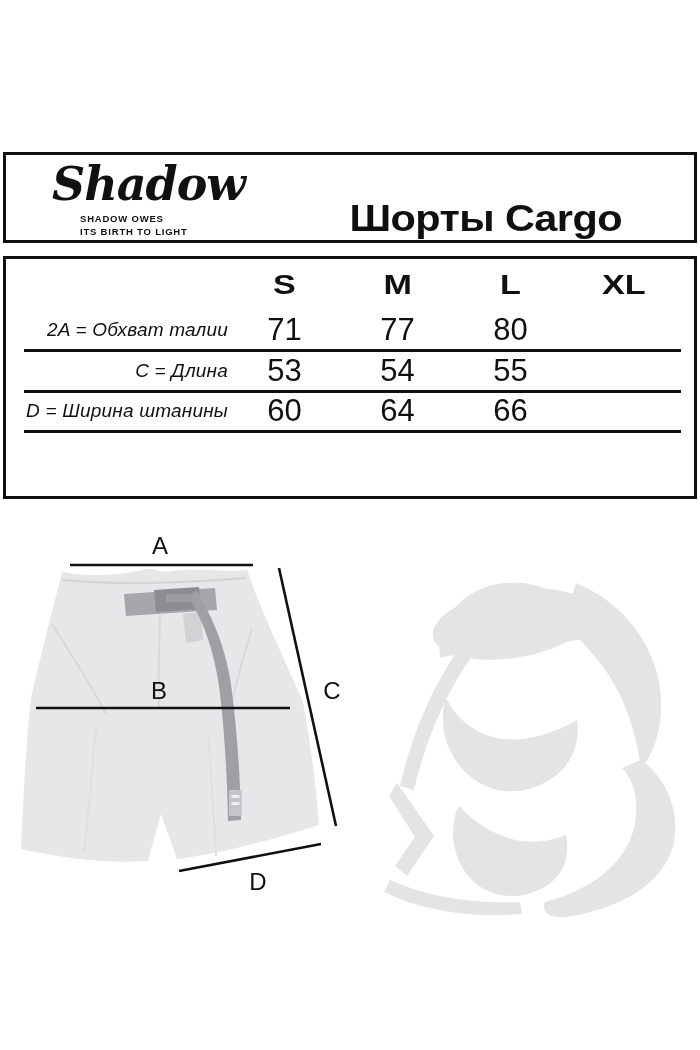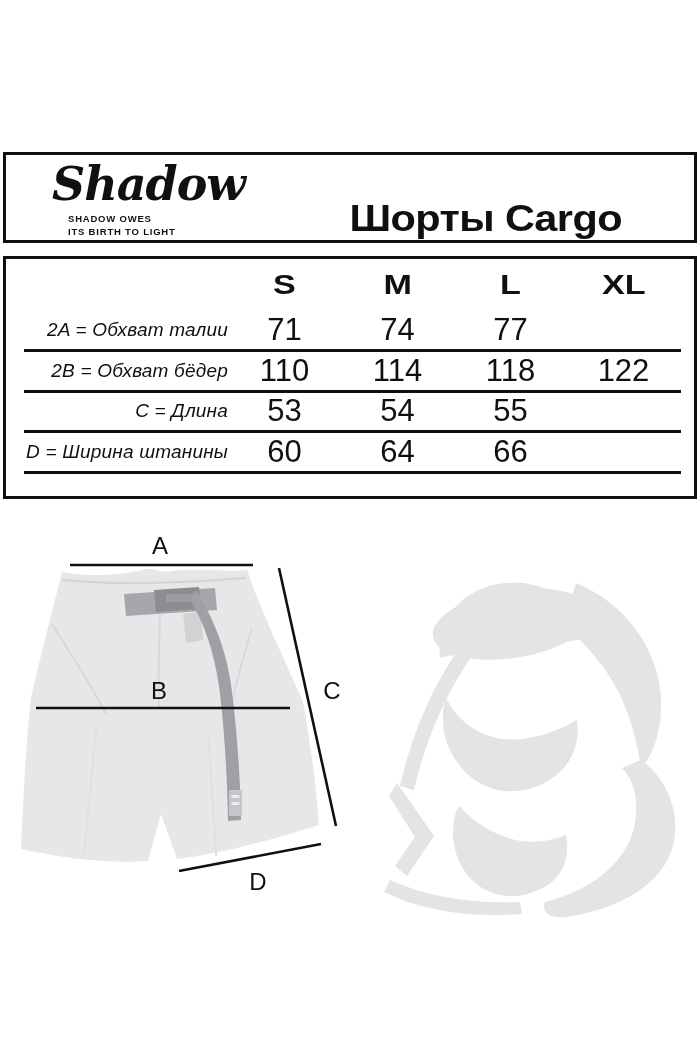--- a/index.html
+++ b/index.html
@@ -5,21 +5,21 @@
   html,body{margin:0;padding:0;background:#fff;}
   .page{position:relative;width:700px;height:934px;background:#ffffff;overflow:hidden;
         font-family:"Liberation Sans",sans-serif;color:#101010;}
 
   
   .header-box{position:absolute;left:3px;top:152px;width:694px;height:91px;
               border:3px solid #101010;box-sizing:border-box;background:#fff;}
   .logo-script{position:absolute;left:46px;top:2px;
                font-family:"DejaVu Serif",serif;font-style:italic;font-weight:bold;
                font-size:46px;letter-spacing:-1px;color:#101010;}
-  .logo-tagline{position:absolute;left:62px;top:57px;font-size:9.5px;font-weight:bold;
+  .logo-tagline{position:absolute;left:74px;top:57px;font-size:9.5px;font-weight:bold;
                 letter-spacing:.8px;line-height:1.4;color:#101010;}
   .product-title{position:absolute;left:300px;top:0;width:360px;height:100%;
                  display:flex;align-items:flex-end;justify-content:center;}
   .product-title span{display:inline-block;font-size:37px;font-weight:bold;
                       letter-spacing:-0.5px;transform:scaleX(1.12);transform-origin:center;}
 
   
   .table-box{position:absolute;left:3px;top:256px;width:694px;height:243px;
              border:3px solid #101010;box-sizing:border-box;background:#fff;
              display:grid;grid-template-rows:51px 40.5px 40.5px 40.5px 40.5px;}
@@ -58,33 +58,25 @@
       <div class="tcell tlabel"></div>
       <div class="tcell"><span>S</span></div>
       <div class="tcell"><span>M</span></div>
       <div class="tcell"><span>L</span></div>
       <div class="tcell"><span>XL</span></div>
     </div>
 
     <div class="trow">
       <div class="tcell tlabel">2A = Обхват талии</div>
       <div class="tcell val-sm">71</div>
-      <div class="tcell val-sm">74</div>
       <div class="tcell val-sm">77</div>
+      <div class="tcell val-sm">80</div>
       <div class="sep"></div>
     </div>
 
-    <div class="trow">
-      <div class="tcell tlabel">2B = Обхват бёдер</div>
-      <div class="tcell val-sm">110</div>
-      <div class="tcell val-sm">114</div>
-      <div class="tcell val-sm">118</div>
-      <div class="tcell val-sm">122</div>
-      <div class="sep"></div>
-    </div>
 
     <div class="trow">
       <div class="tcell tlabel">C = Длина</div>
       <div class="tcell val-lg">53</div>
       <div class="tcell val-lg">54</div>
       <div class="tcell val-lg">55</div>
       <div class="sep"></div>
     </div>
 
     <div class="trow">

